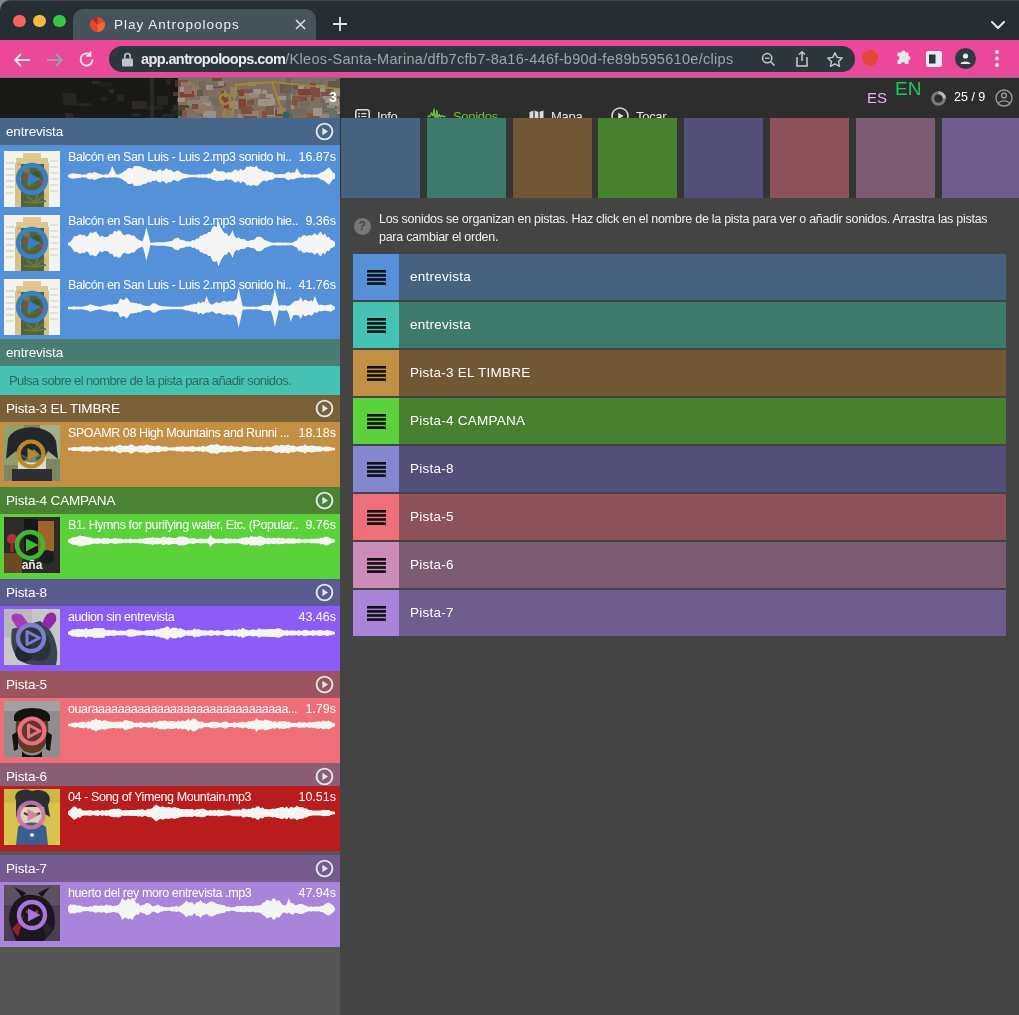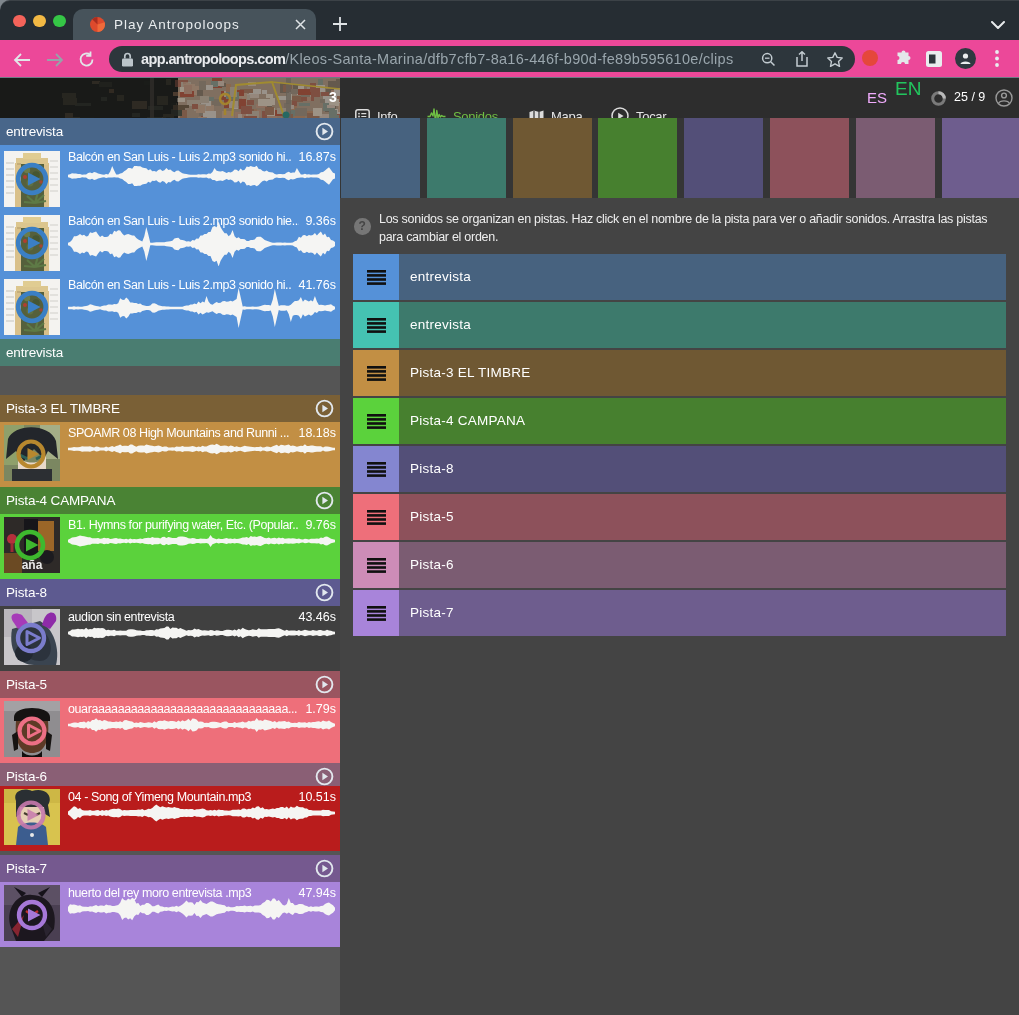--- a/index.html
+++ b/index.html
@@ -460,20 +460,21 @@
             <svg width="267" height="44" viewBox="0 0 267 44" style="display:block">
               <rect x="0" y="21.1" width="267" height="1.8" fill="#f5f5f3"></rect>
               <path d="M0.0,20.8 L2.0,20.8 L4.0,20.8 L6.0,20.3 L8.0,20.8 L10.0,20.6 L12.0,20.7 L14.1,20.7 L16.1,20.2 L18.1,20.0 L20.1,19.5 L22.1,18.2 L24.1,18.7 L26.1,19.6 L28.1,20.1 L30.1,20.3 L32.1,20.7 L34.1,20.0 L36.1,19.5 L38.1,19.4 L40.2,18.6 L42.2,18.4 L44.2,18.8 L46.2,18.1 L48.2,18.3 L50.2,17.2 L52.2,12.2 L54.2,13.8 L56.2,13.9 L58.2,11.4 L60.2,13.3 L62.2,16.6 L64.2,16.4 L66.2,16.9 L68.3,16.9 L70.3,18.0 L72.3,17.5 L74.3,18.9 L76.3,19.4 L78.3,20.0 L80.3,20.0 L82.3,19.6 L84.3,17.6 L86.3,17.3 L88.3,17.9 L90.3,19.2 L92.3,19.8 L94.4,20.3 L96.4,20.3 L98.4,20.6 L100.4,20.4 L102.4,20.7 L104.4,20.8 L106.4,20.7 L108.4,20.8 L110.4,20.8 L112.4,20.8 L114.4,20.7 L116.4,19.9 L118.4,19.6 L120.5,19.5 L122.5,18.6 L124.5,18.6 L126.5,17.4 L128.5,18.2 L130.5,15.4 L132.5,17.3 L134.5,15.6 L136.5,16.5 L138.5,10.0 L140.5,15.4 L142.5,18.0 L144.5,18.7 L146.5,17.2 L148.6,15.9 L150.6,17.0 L152.6,16.7 L154.6,15.2 L156.6,15.0 L158.6,15.8 L160.6,15.6 L162.6,14.8 L164.6,15.6 L166.6,14.3 L168.6,13.0 L170.6,2.0 L172.6,11.0 L174.7,20.4 L176.7,20.3 L178.7,20.7 L180.7,20.8 L182.7,20.8 L184.7,20.5 L186.7,20.7 L188.7,20.8 L190.7,20.6 L192.7,20.1 L194.7,19.2 L196.7,18.7 L198.7,19.1 L200.8,18.9 L202.8,19.4 L204.8,13.4 L206.8,3.0 L208.8,11.5 L210.8,20.1 L212.8,19.3 L214.8,19.3 L216.8,19.2 L218.8,19.7 L220.8,19.7 L222.8,18.8 L224.8,16.7 L226.8,14.9 L228.9,14.9 L230.9,14.3 L232.9,11.1 L234.9,15.7 L236.9,13.4 L238.9,14.6 L240.9,15.5 L242.9,14.2 L244.9,15.6 L246.9,10.0 L248.9,15.4 L250.9,18.9 L252.9,18.7 L255.0,18.9 L257.0,19.4 L259.0,19.0 L261.0,18.7 L263.0,18.2 L265.0,19.7 L267.0,20.8 L267.0,23.2 L265.0,24.3 L263.0,25.8 L261.0,25.3 L259.0,25.0 L257.0,24.6 L255.0,25.1 L252.9,25.3 L250.9,25.1 L248.9,27.0 L246.9,25.9 L244.9,28.4 L242.9,29.8 L240.9,28.5 L238.9,29.4 L236.9,30.6 L234.9,28.3 L232.9,32.9 L230.9,29.7 L228.9,29.1 L226.8,29.1 L224.8,29.7 L222.8,36.0 L220.8,28.3 L218.8,24.3 L216.8,24.8 L214.8,24.7 L212.8,24.7 L210.8,23.9 L208.8,32.5 L206.8,41.0 L204.8,30.6 L202.8,24.6 L200.8,25.1 L198.7,24.9 L196.7,25.3 L194.7,24.8 L192.7,23.9 L190.7,23.4 L188.7,23.2 L186.7,23.3 L184.7,23.5 L182.7,23.2 L180.7,23.2 L178.7,23.3 L176.7,23.7 L174.7,23.6 L172.6,33.0 L170.6,42.0 L168.6,31.0 L166.6,29.7 L164.6,28.4 L162.6,29.2 L160.6,28.4 L158.6,28.2 L156.6,29.0 L154.6,28.8 L152.6,27.3 L150.6,27.0 L148.6,28.1 L146.5,26.8 L144.5,25.3 L142.5,26.0 L140.5,26.7 L138.5,26.3 L136.5,27.5 L134.5,28.4 L132.5,26.7 L130.5,28.6 L128.5,25.8 L126.5,26.6 L124.5,25.4 L122.5,25.4 L120.5,24.5 L118.4,24.4 L116.4,24.1 L114.4,23.3 L112.4,23.2 L110.4,23.2 L108.4,23.2 L106.4,23.3 L104.4,23.2 L102.4,23.3 L100.4,23.6 L98.4,23.4 L96.4,23.7 L94.4,23.7 L92.3,24.2 L90.3,24.8 L88.3,26.1 L86.3,26.7 L84.3,26.4 L82.3,24.4 L80.3,24.0 L78.3,24.0 L76.3,24.6 L74.3,25.1 L72.3,26.5 L70.3,26.0 L68.3,27.1 L66.2,27.1 L64.2,27.6 L62.2,27.4 L60.2,30.7 L58.2,32.6 L56.2,30.1 L54.2,30.2 L52.2,31.8 L50.2,26.8 L48.2,25.7 L46.2,25.9 L44.2,25.2 L42.2,25.6 L40.2,25.4 L38.1,24.6 L36.1,24.5 L34.1,24.0 L32.1,23.3 L30.1,23.7 L28.1,23.9 L26.1,24.4 L24.1,25.3 L22.1,25.8 L20.1,24.5 L18.1,24.0 L16.1,23.8 L14.1,23.3 L12.0,23.3 L10.0,23.4 L8.0,23.2 L6.0,23.7 L4.0,23.2 L2.0,23.2 L0.0,23.2 Z" fill="#f5f5f3"></path>
             </svg>
           </div>
         </div>
       </div>
 <div class="shead" style="top:221px;background:#4a7d71">
         <span>entrevista</span>
       </div>
+<div class="hint" style="top:248px;background:#45c2b2">Pulsa sobre el nombre de la pista para añadir sonidos.</div>
 <div class="shead" style="top:277px;background:#7a6036">
         <span>Pista-3 EL TIMBRE</span>
         <div class="shplay"><svg width="19" height="19" viewBox="0 0 19 19">
             <circle cx="9.5" cy="9.5" r="7.9" fill="none" stroke="#e2e8ee" stroke-width="1.9"></circle>
             <path d="M7.4 5.8 L13 9.5 L7.4 13.2 Z" fill="#e2e8ee"></path>
           </svg></div>
       </div>
       <div class="clips" style="top:304px;height:65px;background:#c28f44">
         <div class="th"><svg width="56" height="56" viewBox="0 0 56 56">
             <rect width="56" height="56" fill="#7b8761"></rect>
@@ -528,21 +529,21 @@
           </svg>
         </div>
       </div>
 <div class="shead" style="top:461px;background:#5d5a90">
         <span>Pista-8</span>
         <div class="shplay"><svg width="19" height="19" viewBox="0 0 19 19">
             <circle cx="9.5" cy="9.5" r="7.9" fill="none" stroke="#e2e8ee" stroke-width="1.9"></circle>
             <path d="M7.4 5.8 L13 9.5 L7.4 13.2 Z" fill="#e2e8ee"></path>
           </svg></div>
       </div>
-      <div class="clips" style="top:488px;height:65px;background:#404040">
+      <div class="clips" style="top:488px;height:65px;background:#8b5cf6">
         <div class="th"><svg width="56" height="56" viewBox="0 0 56 56">
             <rect width="56" height="56" fill="#c8c6ca"></rect>
             <rect x="0" y="0" width="28" height="28" fill="#b9b6bc"></rect>
             <path d="M8 20 C4 44 16 56 30 56 L52 56 C56 40 50 20 36 12 Z" fill="#3a4450"></path>
             <path d="M10 14 C4 6 10 2 18 6 L24 14 L14 20 Z" fill="#a63bb8"></path>
             <path d="M40 10 C44 0 54 2 52 12 L46 20 L38 16 Z" fill="#8e2ba8"></path>
             <path d="M14 22 C12 40 22 52 36 52 C46 52 50 40 44 28 C38 18 20 14 14 22 Z" fill="#2c333d"></path>
             <circle cx="20" cy="44" r="9" fill="#222831"></circle>
             <circle cx="27" cy="29" r="13" fill="none" stroke="#7a7ccc" stroke-width="4.4"></circle>
             <path d="M23 22.5 L35.5 29 L23 35.5 Z" fill="none" stroke="#7a7ccc" stroke-width="3" stroke-linejoin="round"></path>

